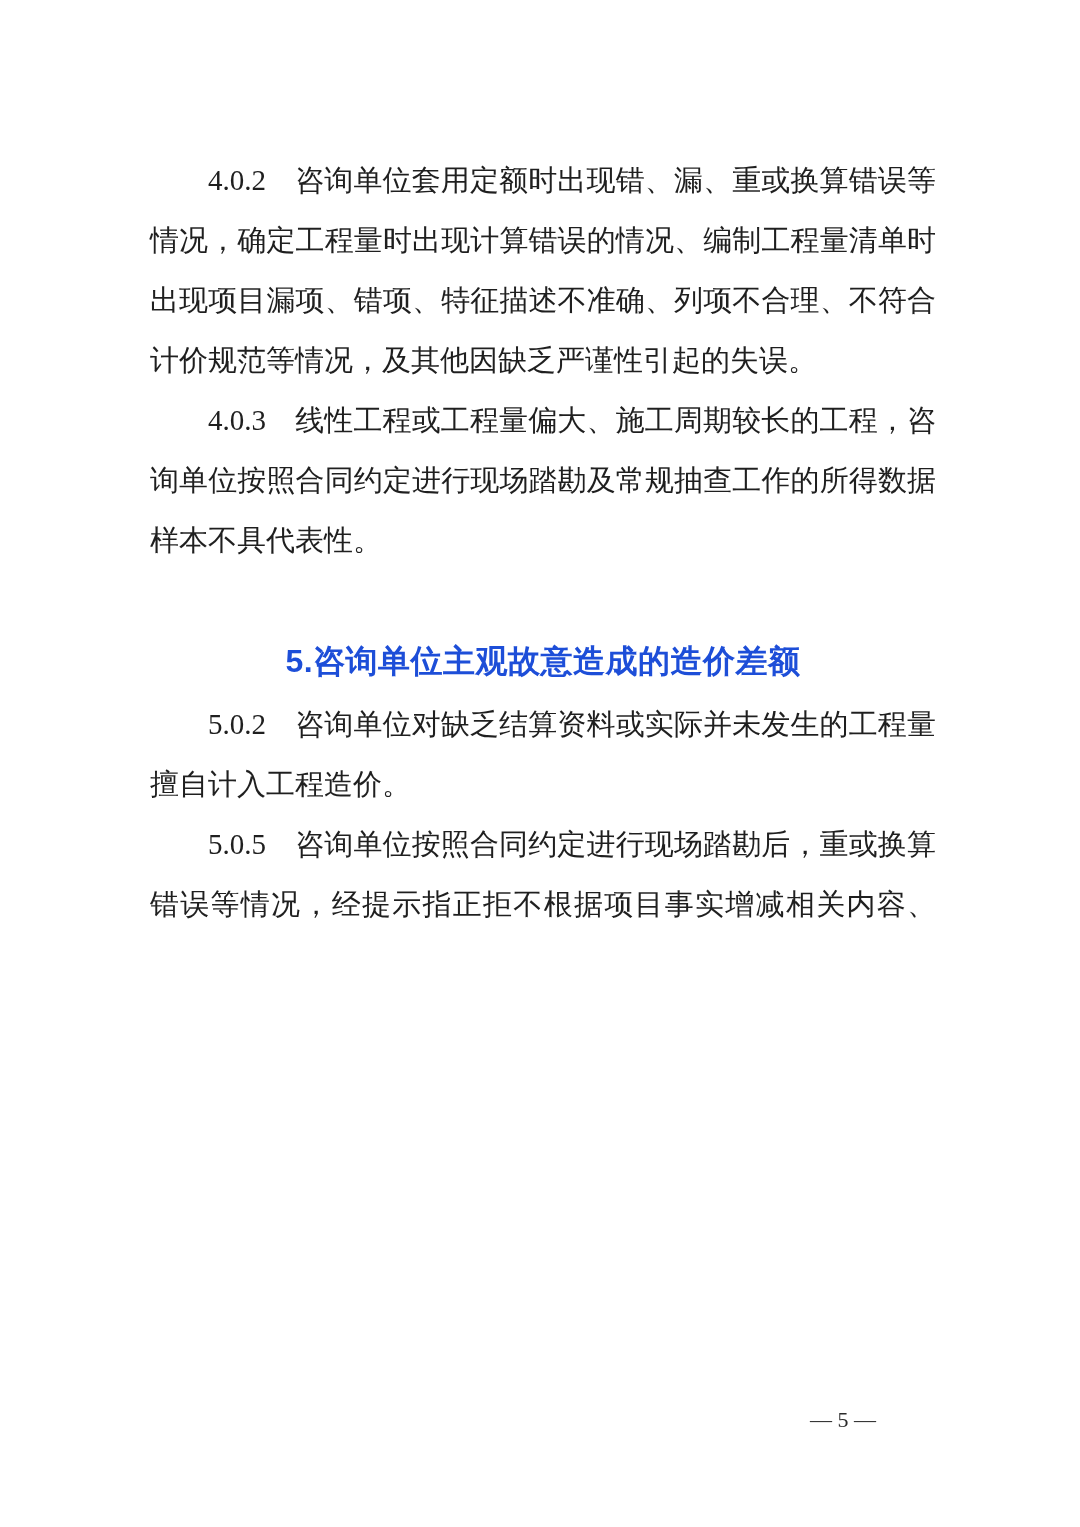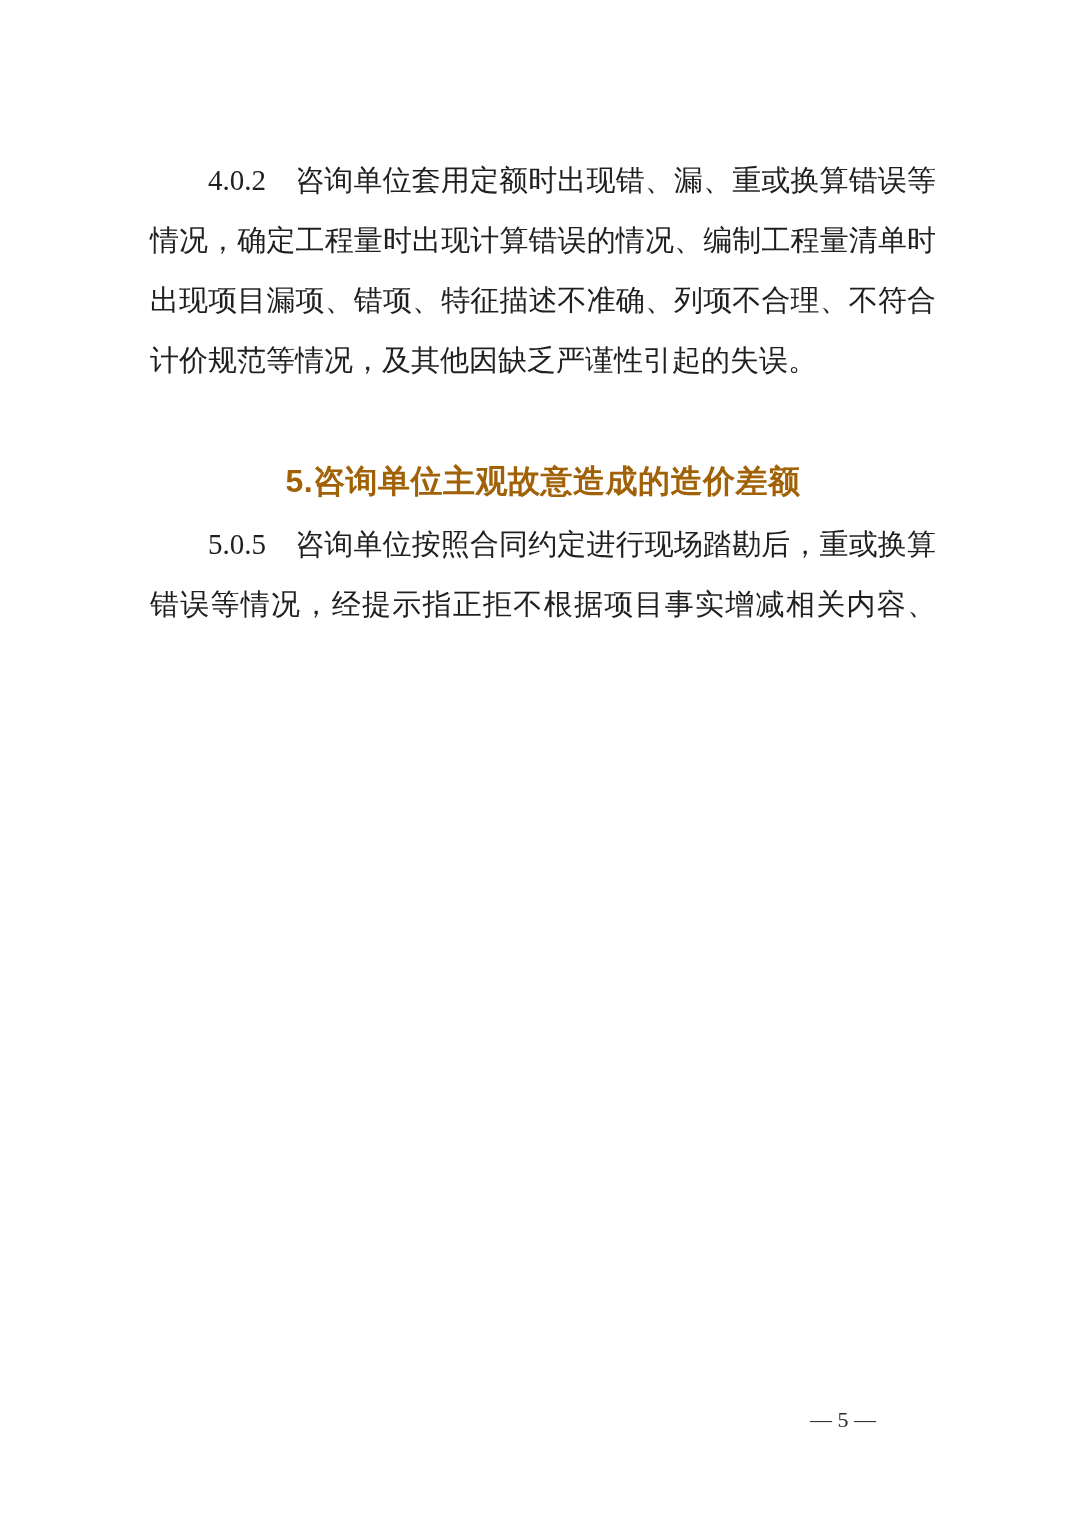--- a/index.html
+++ b/index.html
@@ -38,21 +38,21 @@
   span.clause-num {
     font-family: "Liberation Serif", "DejaVu Serif", serif;
     margin-right: 1em;
   }
   h2.section-heading {
     margin: 58px 0 0 0;
     font-size: 32px;
     line-height: 66px;
     font-weight: bold;
     text-align: center;
-    color: #a16207;
+    color: #1d4ed8;
     font-family: "Liberation Sans", "DejaVu Sans", sans-serif;
     letter-spacing: 0.5px;
   }
   .footer {
     position: absolute;
     top: 1405px;
     right: 152px;
     font-size: 22px;
     line-height: 30px;
     color: #2a2a2a;
@@ -61,27 +61,29 @@
 </style>
 </head>
 <body>
 
 <div class="page">
   <main class="content">
 
     <section>
       <p class="clause"><span class="clause-num">4.0.2</span><span>咨询单位套用定额时出现错、漏、重或换算错误等情况，确定工程量时出现计算错误的情况、编制工程量清单时出现项目漏项、错项、特征描述不准确、列项不合理、不符合计价规范等情况，及其他因缺乏严谨性引起的失误。</span></p>
 
+      <p class="clause"><span class="clause-num">4.0.3</span><span>线性工程或工程量偏大、施工周期较长的工程，咨询单位按照合同约定进行现场踏勘及常规抽查工作的所得数据样本不具代表性。</span></p>
     </section>
 
     <section>
       <h2 class="section-heading">5.咨询单位主观故意造成的造价差额</h2>
 
 
 
+      <p class="clause"><span class="clause-num">5.0.2</span><span>咨询单位对缺乏结算资料或实际并未发生的工程量擅自计入工程造价。</span></p>
 
 
 
       <p class="clause fill-last"><span class="clause-num">5.0.5</span><span>咨询单位按照合同约定进行现场踏勘后，重或换算错误等情况，经提示指正拒不根据项目事实增减相关内容、</span></p>
     </section>
 
   </main>
 
   <footer class="footer"><span>— 5 —</span></footer>
 </div>

